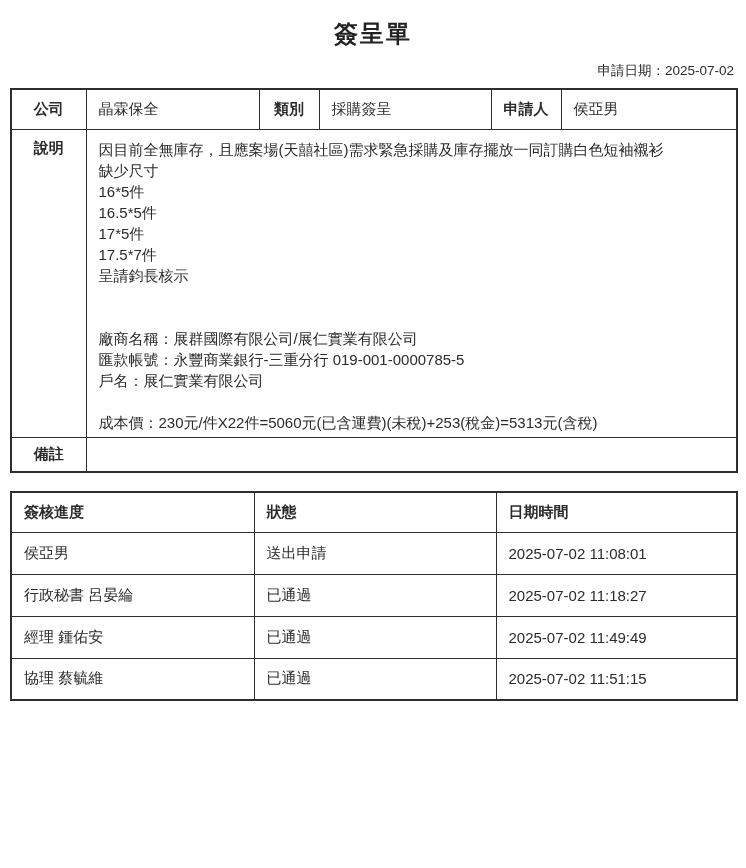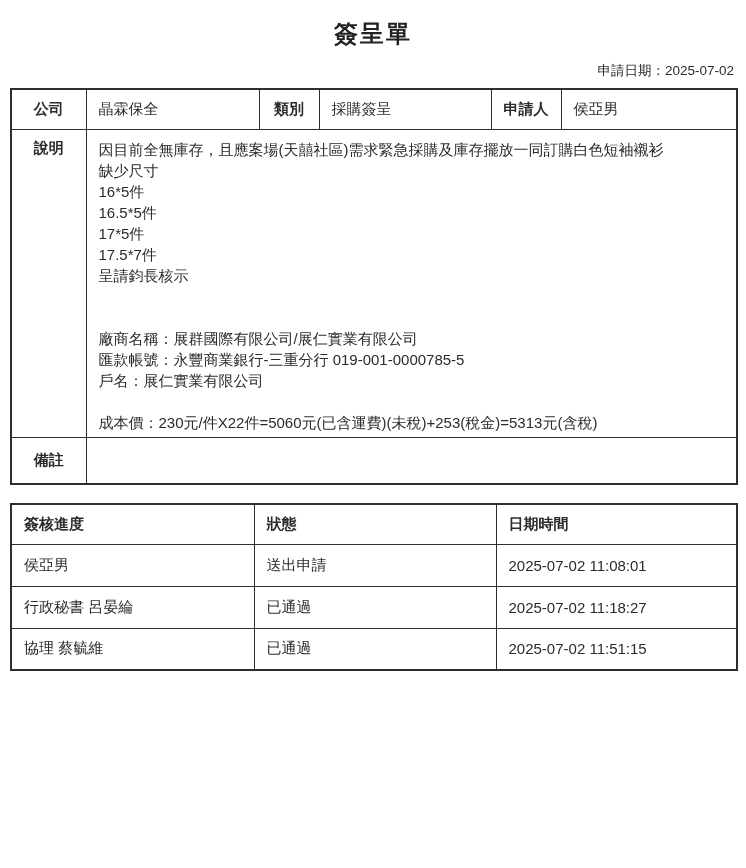--- a/index.html
+++ b/index.html
@@ -40,21 +40,21 @@
   .form-table { border: 2px solid #2e2e2e; }
   .form-table td { border: 1px solid #2e2e2e; padding: 4px 12px; vertical-align: middle; }
   .form-table td.lbl {
     text-align: center;
     font-weight: bold;
     padding: 6px 4px;
   }
   .form-table .row-info  td { height: 40px; }
   .form-table .row-subj  td { height: 42px; }
   .form-table .row-desc  td { vertical-align: top; padding-top: 9px; }
-  .form-table .row-note  td { height: 47px; }
+  .form-table .row-note  td { height: 35px; }
   .desc {
     white-space: pre-line;
     line-height: 21px;
     font-size: 15px;
   }
   .col-l1 { width: 75px; }
   .col-v1 { width: 173px; }
   .col-l2 { width: 60px; }
   .col-v2 { width: 172px; }
   .col-l3 { width: 70px; }
@@ -126,20 +126,25 @@
       <td>侯亞男</td>
       <td>送出申請</td>
       <td>2025-07-02 11:08:01</td>
     </tr>
     <tr>
       <td>行政秘書 呂晏綸</td>
       <td>已通過</td>
       <td>2025-07-02 11:18:27</td>
     </tr>
     <tr>
+      <td>經理 鍾佑安</td>
+      <td>已通過</td>
+      <td>2025-07-02 11:49:49</td>
+    </tr>
+    <tr>
       <td>協理 蔡毓維</td>
       <td>已通過</td>
       <td>2025-07-02 11:51:15</td>
     </tr>
   </tbody>
     </table>
 
 </div>
 
 </body></html>

